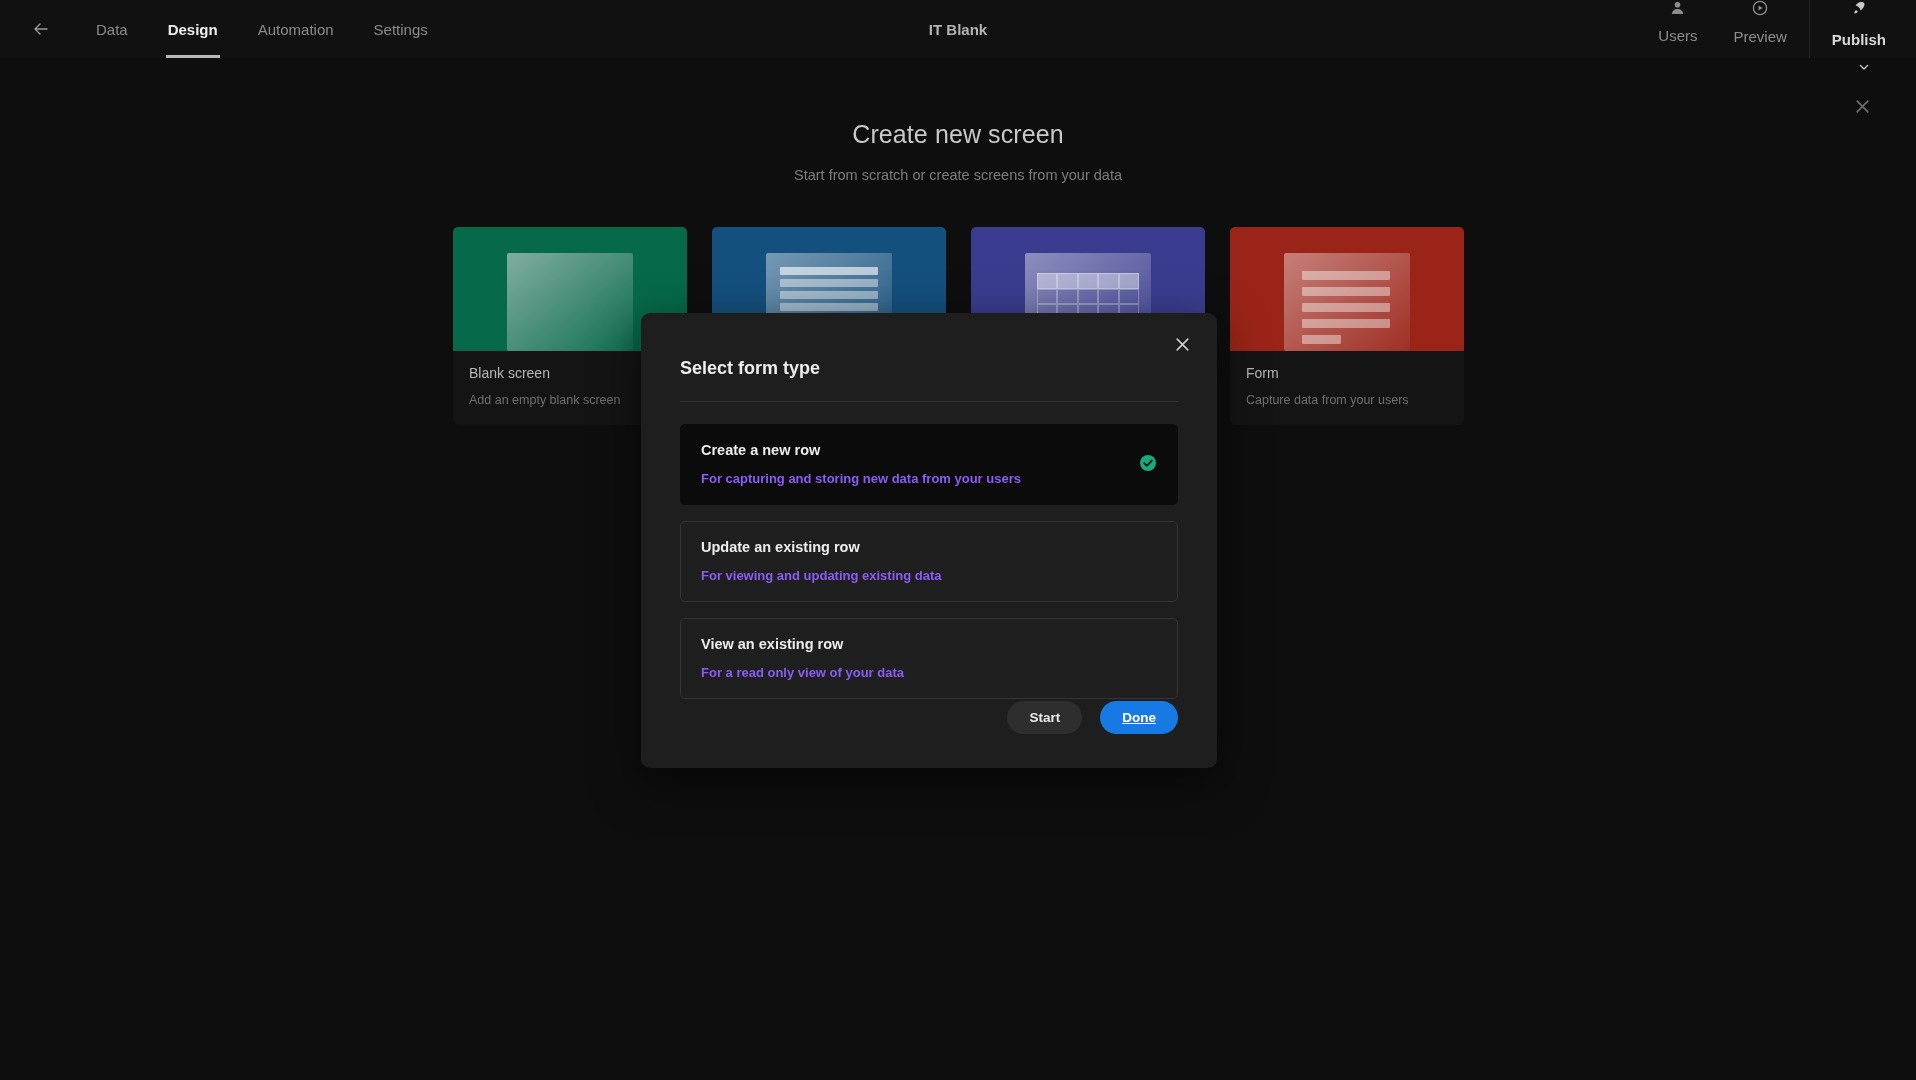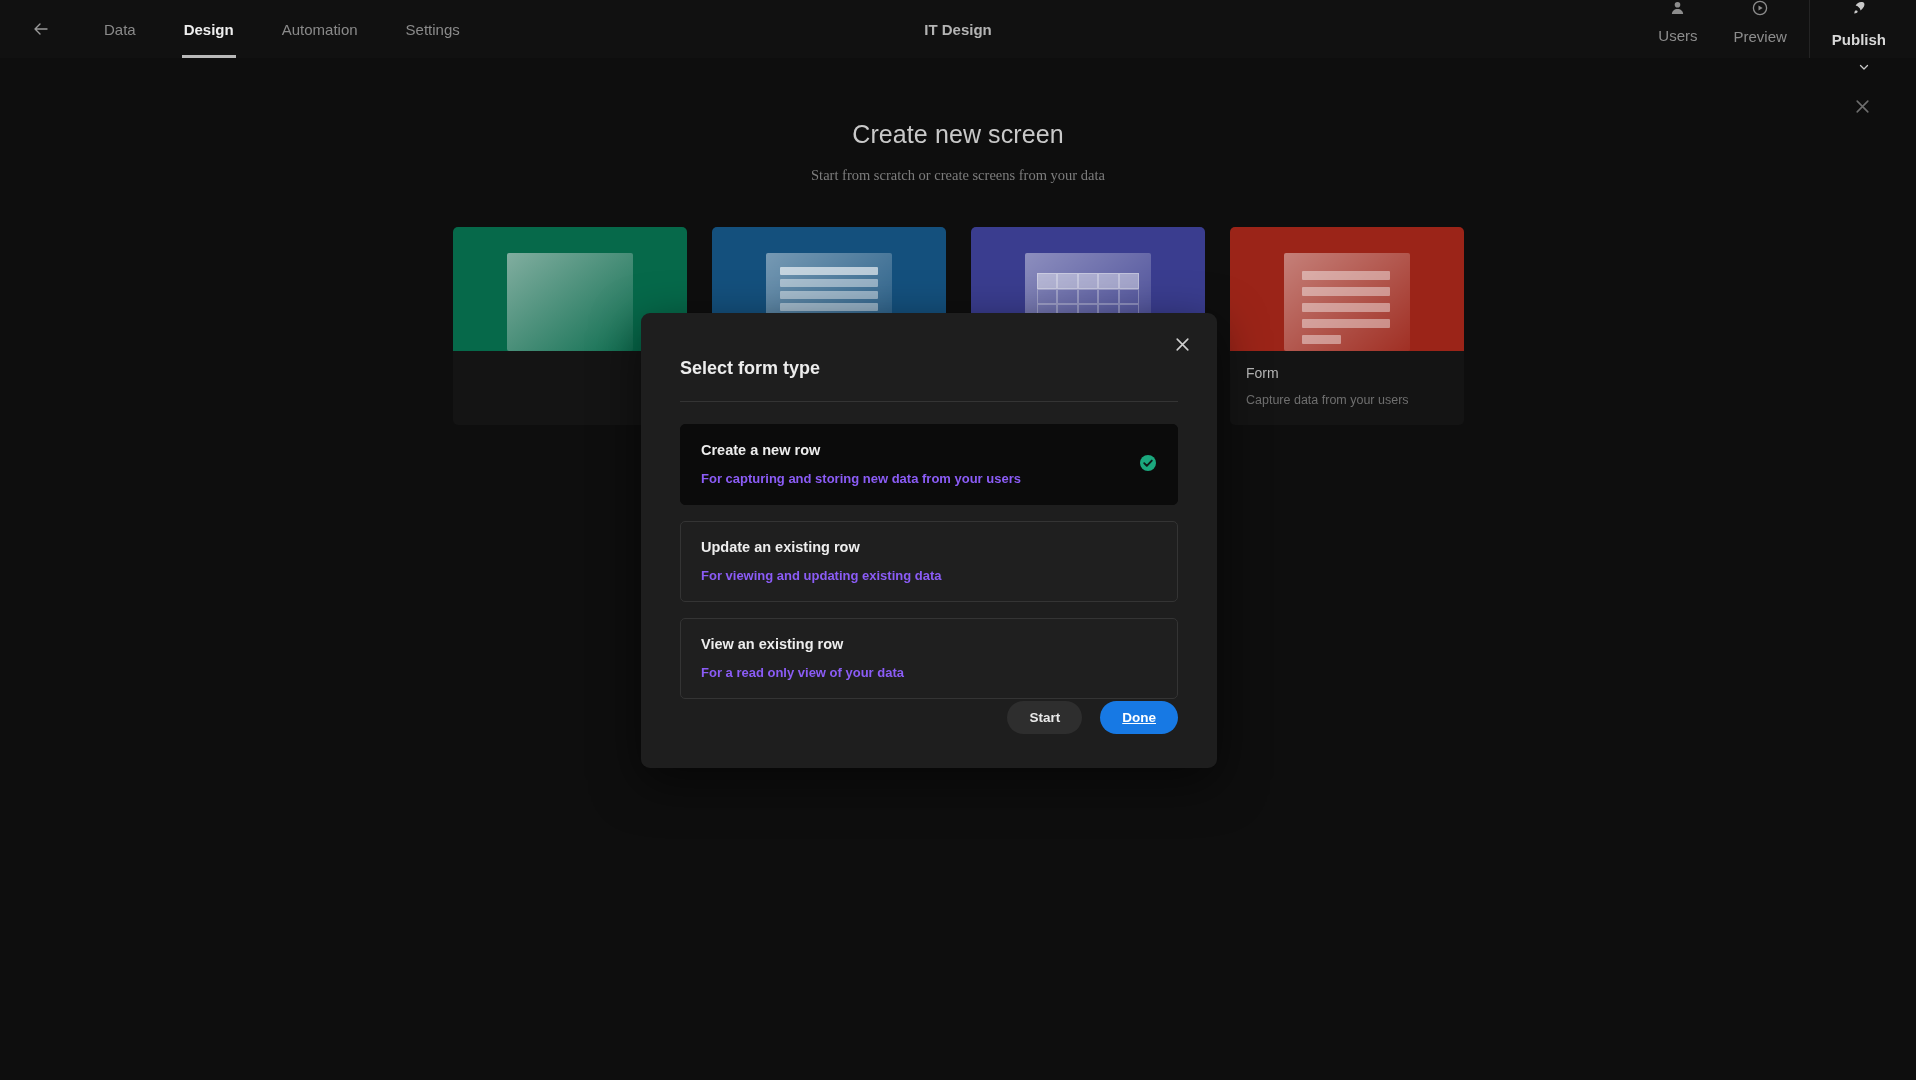--- a/index.html
+++ b/index.html
@@ -10,21 +10,21 @@
     overflow:hidden;
   }
   body { position:relative; }
 
   
   .topbar{
     position:absolute; left:0; top:0; width:1916px; height:58px;
     background:#111111;
     display:flex; align-items:center;
   }
-  .topbar-left{ display:flex; align-items:center; height:58px; padding-left:24px; gap:16px; }
+  .topbar-left{ display:flex; align-items:center; height:58px; padding-left:24px; gap:8px; }
   .back-btn{
     width:34px; height:34px; display:flex; align-items:center; justify-content:center;
     cursor:pointer; margin-right:14px;
   }
   .back-btn svg{ display:block; }
   .navtab{
     position:relative; height:58px; display:flex; align-items:center;
     padding:0 16px; font-size:15px; color:#8a8a8a; cursor:pointer;
   }
   .navtab.active{ color:#eeeeee; font-weight:bold; }
@@ -52,21 +52,21 @@
 
   
   .page-close{
     position:absolute; right:34px; top:88px; width:40px; height:40px;
     display:flex; align-items:center; justify-content:center; cursor:pointer;
   }
   .page-head{
     position:absolute; left:0; right:0; top:120px; text-align:center;
   }
   .page-title{ font-size:25px; color:#c9c9c9; letter-spacing:.1px; }
-  .page-sub{ font-size:14.5px; color:#7d7d7d; margin-top:18px;font-family:Liberation Serif, serif; }
+  .page-sub{ font-size:14.5px; color:#7d7d7d; margin-top:18px; }
 
   
   .cards{
     position:absolute; left:453px; top:227px;
     display:flex; gap:25px;
   }
   .card{
     width:234px; border-radius:5px; overflow:hidden;
     background:#141414; cursor:pointer;
   }
@@ -163,21 +163,21 @@
       <span>Design</span>
     </div>
     <div class="navtab">
       <span>Automation</span>
     </div>
     <div class="navtab">
       <span>Settings</span>
     </div>
   </div>
 
-  <div class="app-title">IT Design</div>
+  <div class="app-title">IT Blank</div>
 
   <div class="topbar-right">
     <div class="tb-item">
       <span>
         <svg width="15" height="15" viewBox="0 0 16 16" fill="#8d8d8d">
           <circle cx="8" cy="5" r="3"></circle>
             <path d="M2 15c0-3.3 2.7-5.5 6-5.5s6 2.2 6 5.5z"></path>
         </svg>
       </span>
       <span>Users</span>
@@ -219,20 +219,24 @@
 
 <div class="page-head">
   <div class="page-title">Create new screen</div>
   <div class="page-sub">Start from scratch or create screens from your data</div>
 </div>
 
 <div class="cards">
   <div class="card">
     <div class="card-art" style="background:#06694A">
       <div class="art-inner plain"></div>
+    </div>
+    <div class="card-body">
+      <div class="card-title">Blank screen</div>
+      <div class="card-desc">Add an empty blank screen</div>
     </div>
   </div>
 
   <div class="card">
     <div class="card-art" style="background:#14507D">
       <div class="art-inner">
         <div class="art-rows">
           <i></i>
             <i></i>
             <i></i>

